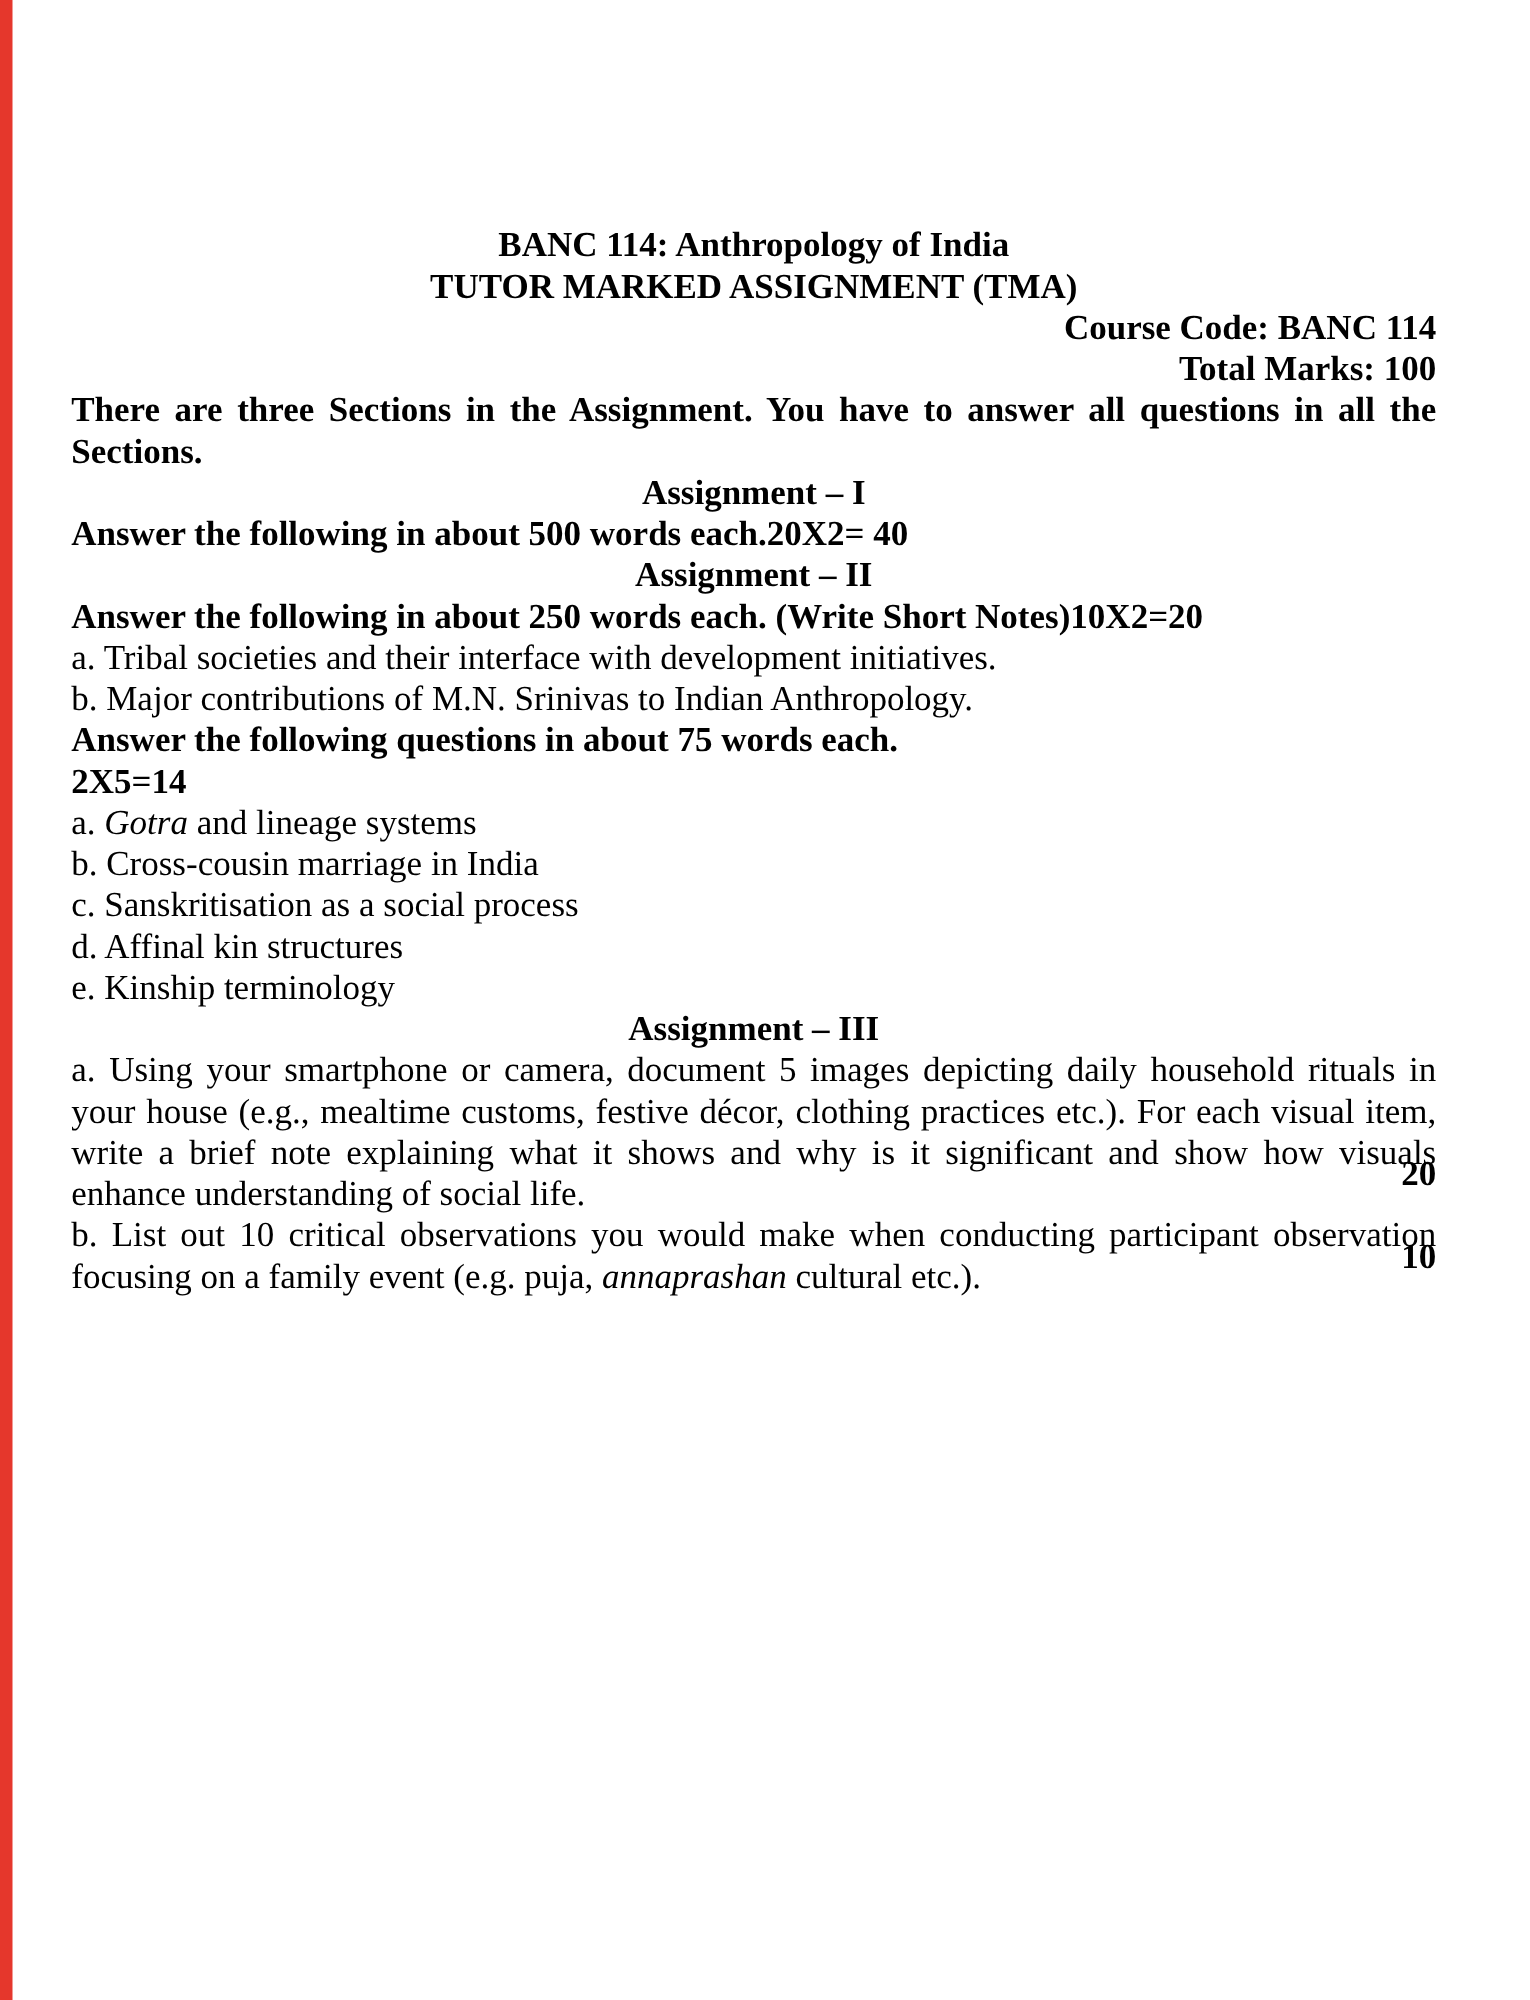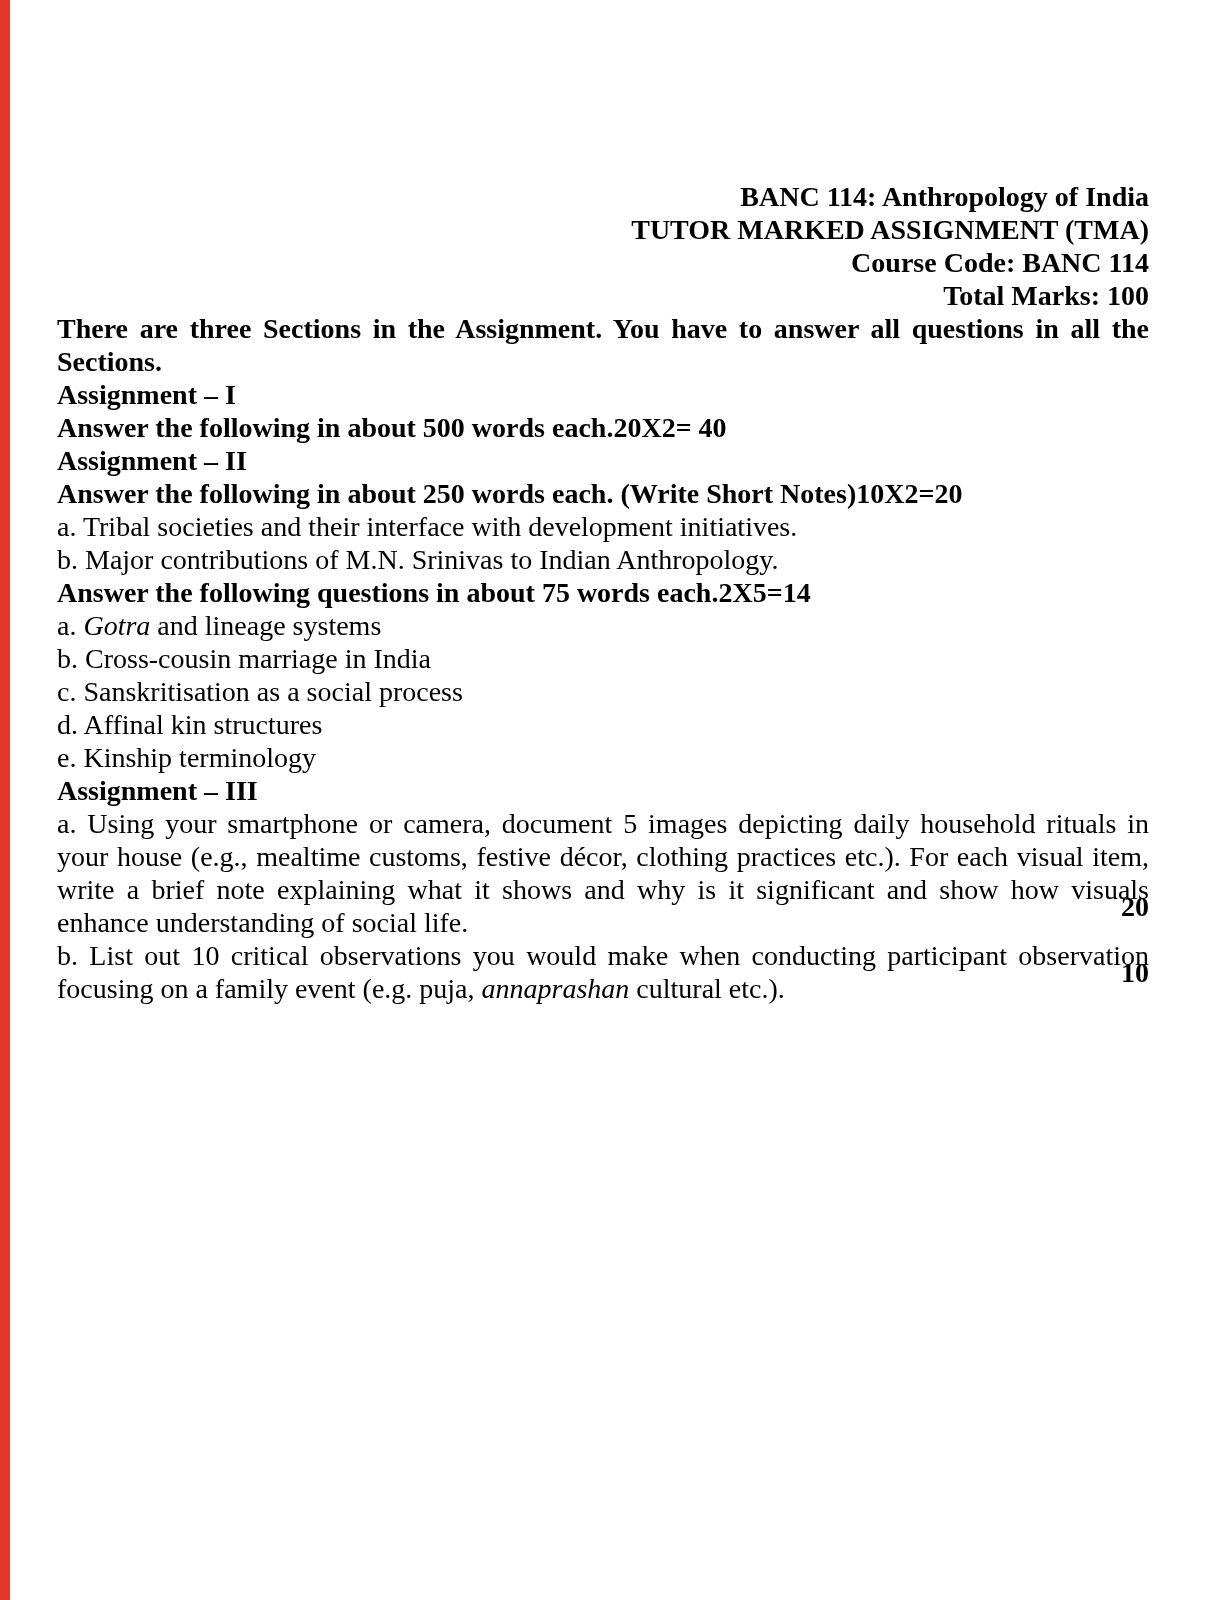--- a/index.html
+++ b/index.html
@@ -21,35 +21,35 @@
   .content {
     position: absolute;
     left: 57px;
     top: 0;
     width: 1092px;
     font-size: 28px;
     line-height: 33px;
   }
   .content p, .content h2, .content div { margin: 0; padding: 0; }
   .bold { font-weight: bold; }
-  .center { text-align: right; }
+  .center { text-align: center; }
   .justify { text-align: justify; text-align-last: left; }
   .doc-title { margin-top: 180px; line-height: 33px; }
   .codes { margin-top: 28px; text-align: right; font-weight: bold; }
   .intro { margin-top: 99px; font-weight: bold; }
-  h2.heading { font-size: 28px; font-weight: bold; text-align: left; }
+  h2.heading { font-size: 28px; font-weight: bold; text-align: center; }
   .a1-heading { margin-top: 62px; }
   .a2-heading { margin-top: 31px; }
   .a3-heading { margin-top: 31px; }
   .instr-row {
     display: flex;
     font-weight: bold;
   }
   .instr-row .marks { margin-right: 40px; white-space: nowrap; }
-  .sq-row { margin-top: 29px; }
+  .sq-row { margin-top: 29px; flex-direction: column; }
   .a1-items { margin-top: 30px; }
   .a2-items { margin-top: 29px; }
   .sq-list { margin-top: 0; }
   .para-marks { position: relative; }
   .marks-abs {
     position: absolute;
     right: 0;
     bottom: 16px;
     font-weight: bold;
   }

